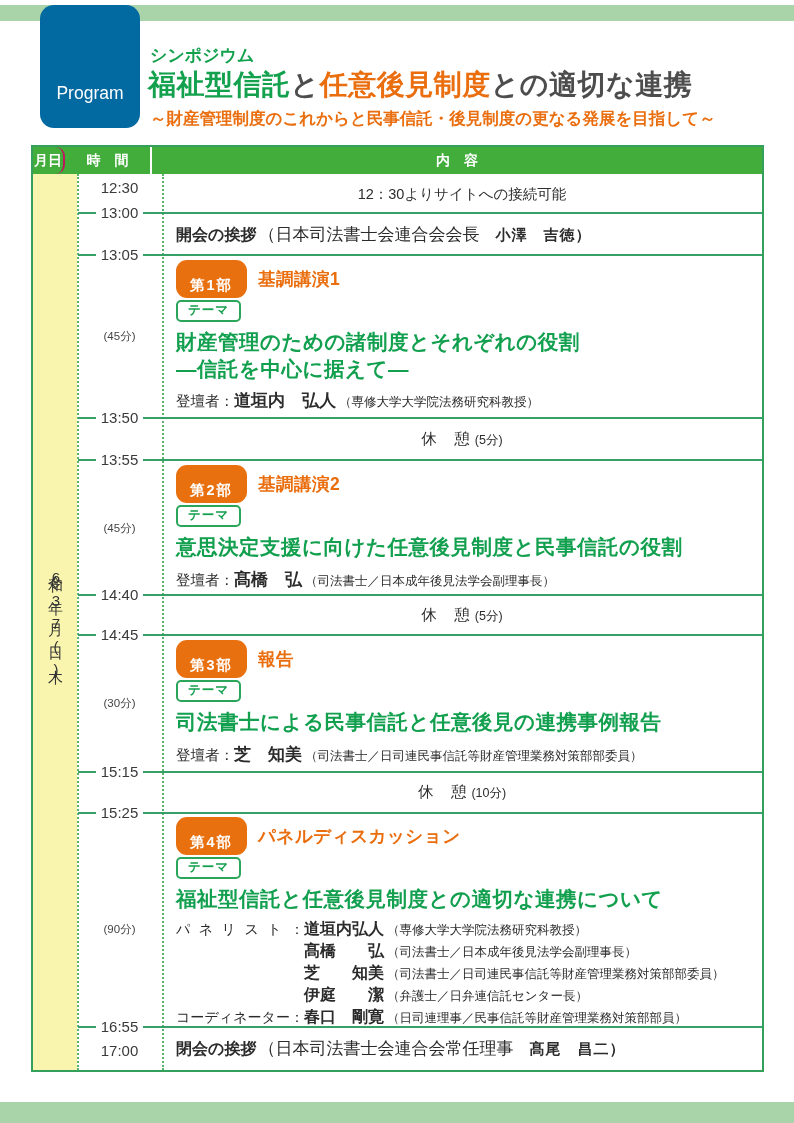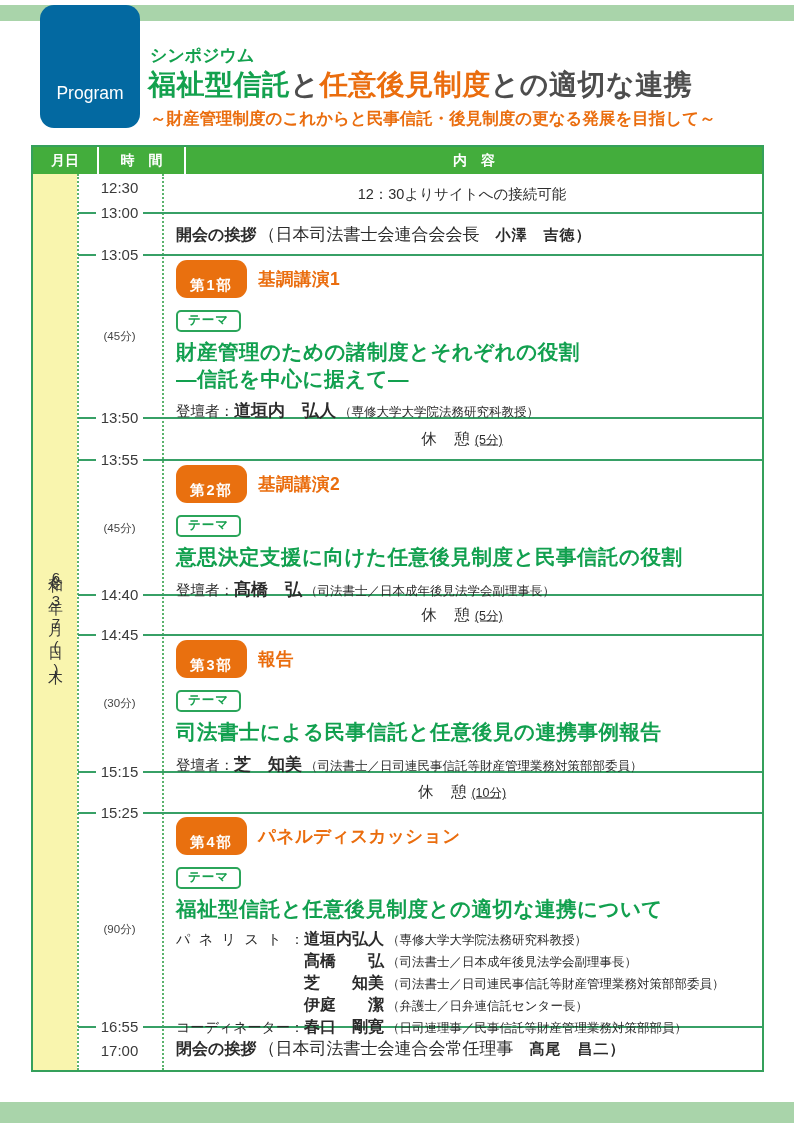--- a/index.html
+++ b/index.html
@@ -15,53 +15,53 @@
     align-items:flex-end; padding-bottom:24px; color:#fff; font-size:17.5px; }
 
   .kicker { position:absolute; left:150px; top:44px; color:#13a14e; font-size:17px; font-weight:bold; }
   .main-title { position:absolute; left:148px; top:66px; font-size:28px; font-weight:bold; letter-spacing:0.5px; white-space:nowrap; }
   .seg-green { color:#13a14e; } .seg-dark { color:#4d4d4d; } .seg-orange { color:#ea6d0e; }
   .subtitle { position:absolute; left:150px; top:108px; color:#ea6d0e; font-size:16.5px; font-weight:bold; white-space:nowrap; }
 
   .ptable { position:absolute; left:31px; top:145px; width:733px; height:927px; border:2px solid #35a05b; background:#fff; }
   .thead { display:flex; height:27px; background:#43ad3c; color:#fff; font-size:14px; font-weight:bold; }
   .thead > div { display:flex; align-items:center; justify-content:center; }
-  .th-date { width:66px; border-right:2px solid #ffffff; }
+  .th-date { width:32px; border-right:2px solid #be185d;border-radius:9px; }
   .th-time { width:87px; border-right:2px solid #fff; }
   .th-content { flex:1; }
 
   .tbody { position:relative; width:729px; height:896px; background:#fff; }
   .col-date { position:absolute; left:0; top:0; bottom:0; width:44px; background:#f9f5ae; }
   .col-date span { position:absolute; left:50%; top:50%; transform:translate(-50%,-50%);
     writing-mode:vertical-rl; text-orientation:upright; font-size:15px; color:#333; letter-spacing:3px; white-space:nowrap; }
   .dotv { position:absolute; top:0; bottom:0; width:0; border-left:2px dotted #5ab36d; }
   .dv1 { left:44px; } .dv2 { left:129px; }
 
   .hline { position:absolute; left:45px; right:0; height:2px; background:#37a066; }
   .time-tag { position:absolute; left:44px; width:85px; text-align:center; transform:translateY(-50%); z-index:3; }
   .time-tag span { background:#fff; padding:0 5px; font-size:15px; color:#3a3a3a; }
   .time-tag.plain { transform:none; }
   .duration { position:absolute; left:44px; width:85px; text-align:center; font-size:11.5px; color:#444; z-index:3; }
 
   .row-center { position:absolute; left:129px; right:0; text-align:center; transform:translateY(-50%);
     font-size:14.5px; color:#2d2d2d; }
-  .break-min { font-size:12.5px; margin-left:4px;text-decoration:underline; }
+  .break-min { font-size:12.5px; margin-left:4px; }
   .break-txt { font-size:15.5px; letter-spacing:1px; }
 
   .greeting { position:absolute; left:143px; transform:translateY(-50%); white-space:nowrap; color:#2b2b2b; }
   .g-prefix { font-size:16px; font-weight:bold; }
   .g-org { font-size:17px; margin-left:2px; }
   .g-name { font-size:15px; font-weight:bold; letter-spacing:1px; }
 
   .session { position:absolute; left:143px; right:8px; }
   .part-row { display:flex; align-items:center; gap:11px; height:24px; }
   .part-badge { background:#e9700f; color:#fff; font-size:14.5px; font-weight:bold;
     padding:16px 14px 3px; border-radius:11px; letter-spacing:2px; line-height:1.3; }
   .part-cat { color:#ea6d0e; font-size:17.5px; font-weight:bold; letter-spacing:0.5px; }
-  .theme-pill { display:inline-block; margin-top:19px; border:2px solid #2ba55a; color:#17a04e;
+  .theme-pill { display:inline-block; margin-top:9px; border:2px solid #2ba55a; color:#17a04e;
     border-radius:5px; padding:0px 10px 1px; font-size:12.5px; font-weight:bold; letter-spacing:1px; }
   .s-title { margin-top:7px; color:#12a04f; font-size:20.5px; font-weight:bold; line-height:1.3; letter-spacing:0.5px; }
   .speaker { margin-top:7px; color:#2b2b2b; white-space:nowrap; }
   .sp-label { font-size:14.5px; }
   .sp-name { font-size:17px; font-weight:bold; }
   .sp-affil { font-size:12.5px; margin-left:3px; }
 
   .panel { margin-top:6px; }
   .p-row { display:flex; align-items:baseline; height:22px; white-space:nowrap; color:#2b2b2b; }
   .p-role { display:inline-block; width:128px; font-size:14px; text-align:justify; text-align-last:justify; }

